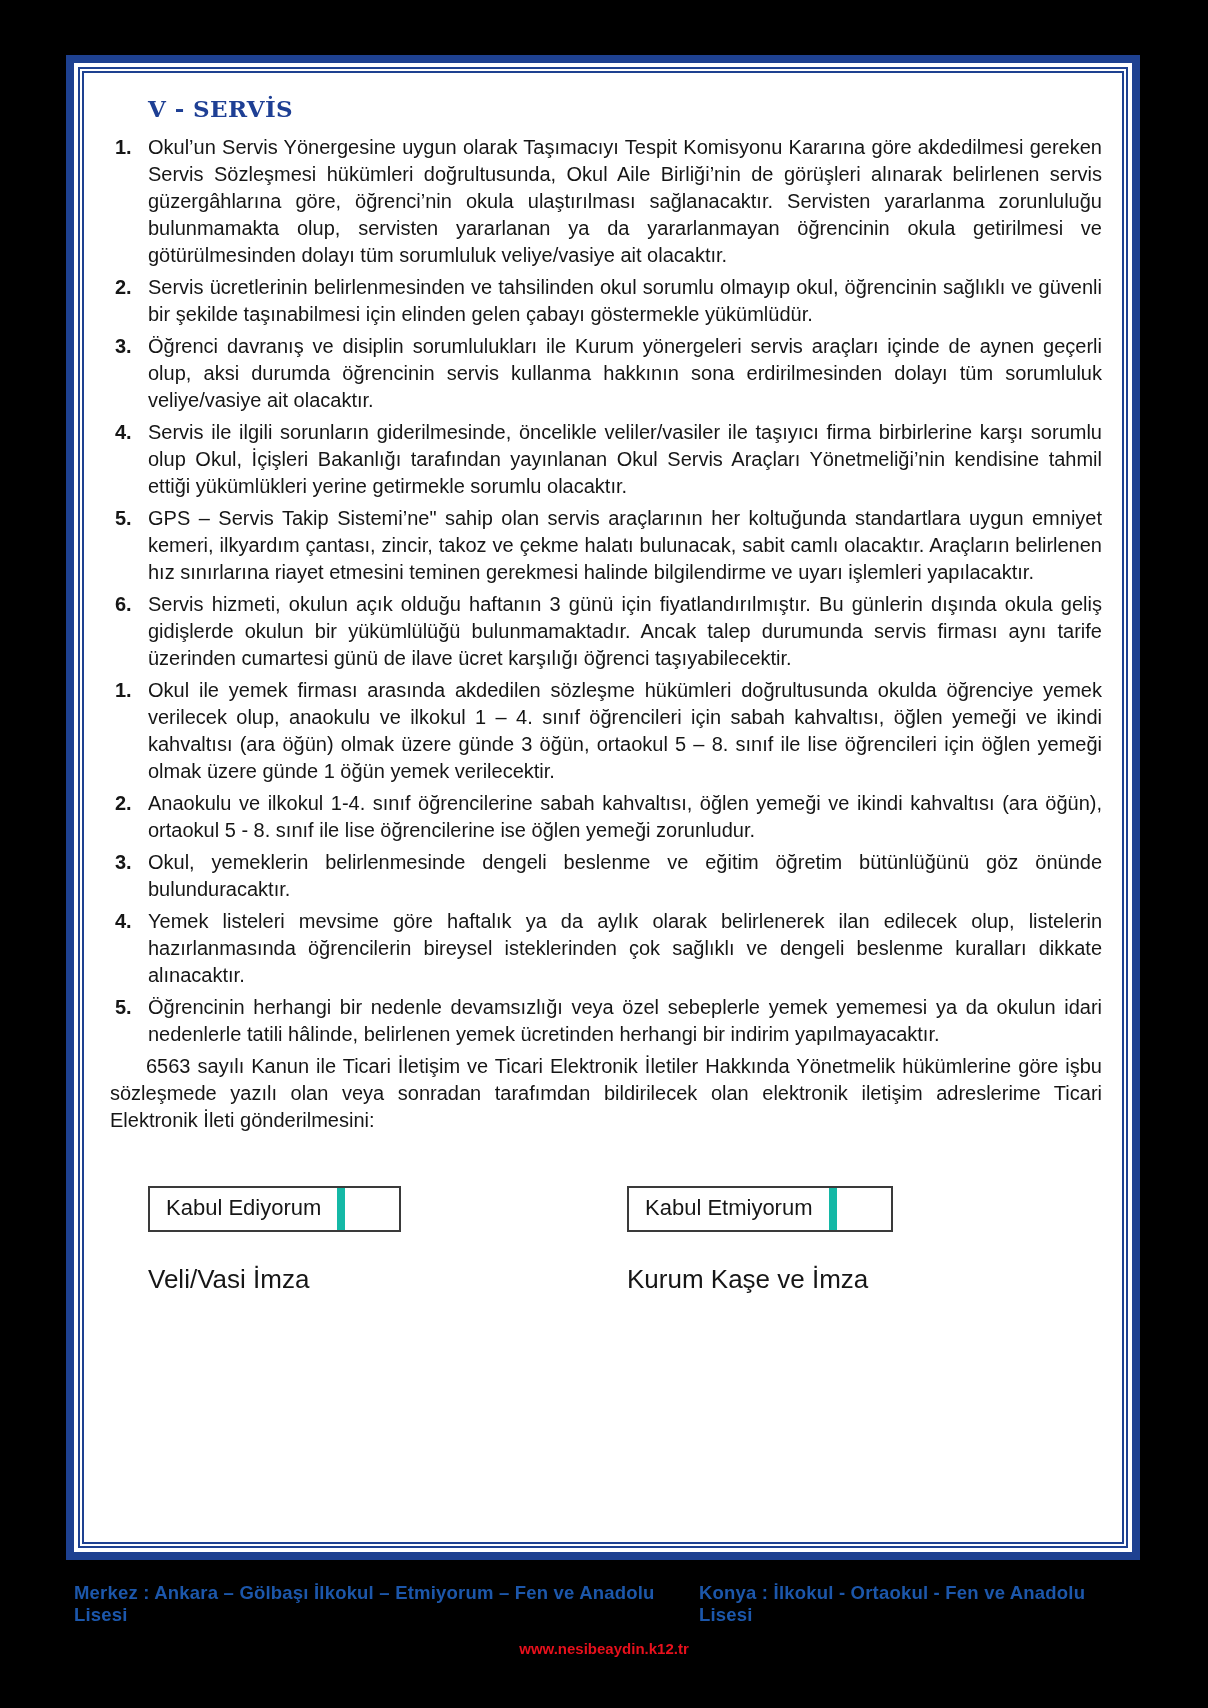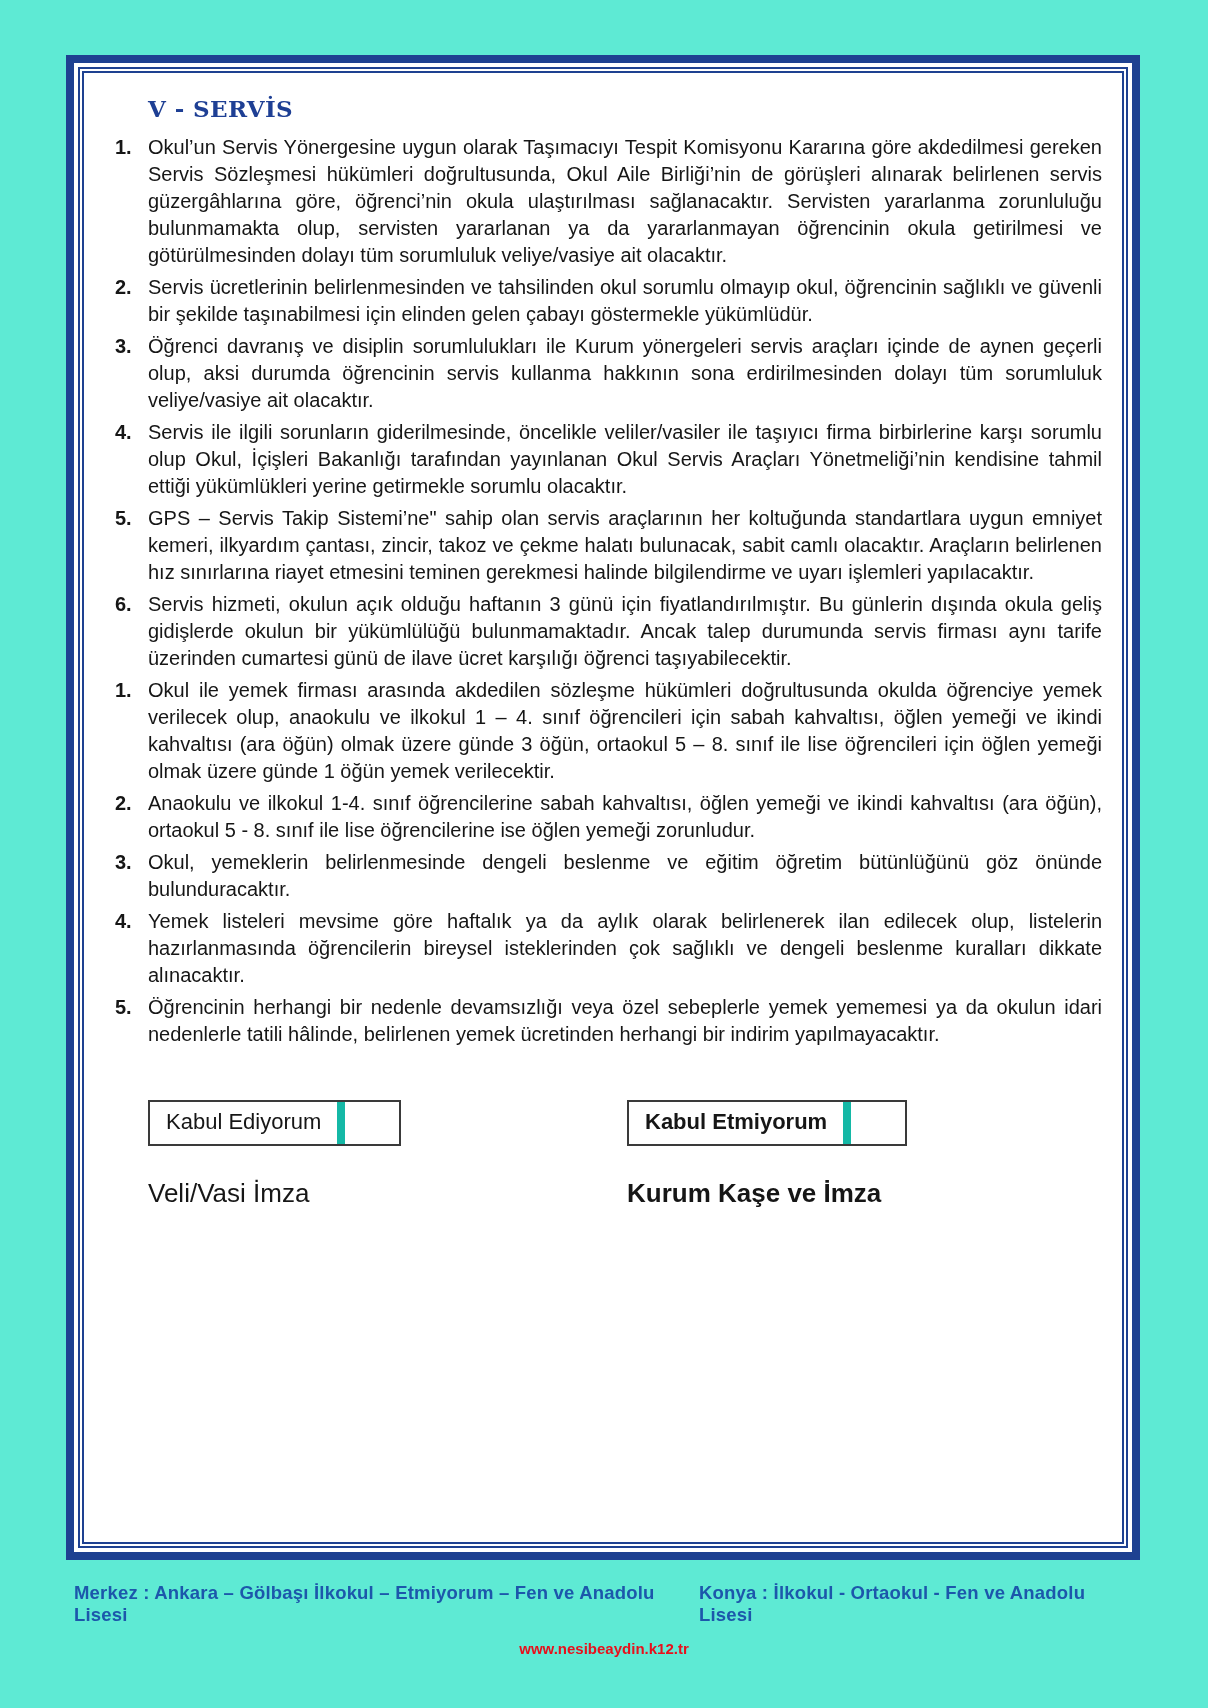--- a/index.html
+++ b/index.html
@@ -1,19 +1,19 @@
 <!DOCTYPE html>
 <html><head>
 <meta charset="utf-8">
 <style>
   html,body{margin:0;padding:0;}
   .stage{
     position:relative;
     width:1208px;height:1708px;
-    background:#5eead4;
+    background:#000000;
     font-family:"Liberation Sans",sans-serif;
     overflow:hidden;
   }
   .page{
     position:absolute;left:66px;top:55px;
     width:1074px;height:1505px;
     box-sizing:border-box;
     background:#fff;
     border:8px solid #1e4191;
     padding:4px;
@@ -53,21 +53,21 @@
   .item .txt{text-align:justify;}
   .para{
     color:#161616;
     font-size:20px;line-height:27px;
     text-align:justify;
     text-indent:36px;
     margin:0 0 10px 0;
   }
   .consent-row{display:flex;margin-top:52px;}
   .consent-col{margin-left:38px;width:440px;}
-  .consent-col.col2{margin-left:39px;font-weight:bold;}
+  .consent-col.col2{margin-left:39px;}
   .consent-box{
     display:inline-flex;align-items:stretch;
     border:2px solid #3a3a3a;
   }
   .consent-label{
     padding:7px 16px 9px;
     font-size:22px;color:#161616;
     border-right:8px solid #14b8a6;
     white-space:nowrap;
   }
@@ -141,20 +141,21 @@
         <div class="item">
           <span class="num">4.</span>
           <div class="txt">Yemek listeleri mevsime göre haftalık ya da aylık olarak belirlenerek ilan edilecek olup, listelerin hazırlanmasında öğrencilerin bireysel isteklerinden çok sağlıklı ve dengeli beslenme kuralları dikkate alınacaktır.</div>
         </div>
         <div class="item">
           <span class="num">5.</span>
           <div class="txt">Öğrencinin herhangi bir nedenle devamsızlığı veya özel sebeplerle yemek yememesi ya da okulun idari nedenlerle tatili hâlinde, belirlenen yemek ücretinden herhangi bir indirim yapılmayacaktır.</div>
         </div>
 
 
+        <p class="para">6563 sayılı Kanun ile Ticari İletişim ve Ticari Elektronik İletiler Hakkında Yönetmelik hükümlerine göre işbu sözleşmede yazılı olan veya sonradan tarafımdan bildirilecek olan elektronik iletişim adreslerime Ticari Elektronik İleti gönderilmesini:</p>
 
         <div class="consent-row">
           <div class="consent-col">
             <div class="consent-box">
               <span class="consent-label">Kabul Ediyorum</span>
               <span class="consent-check"></span>
             </div>
             <div class="sig">Veli/Vasi İmza</div>
           </div>
           <div class="consent-col col2">

